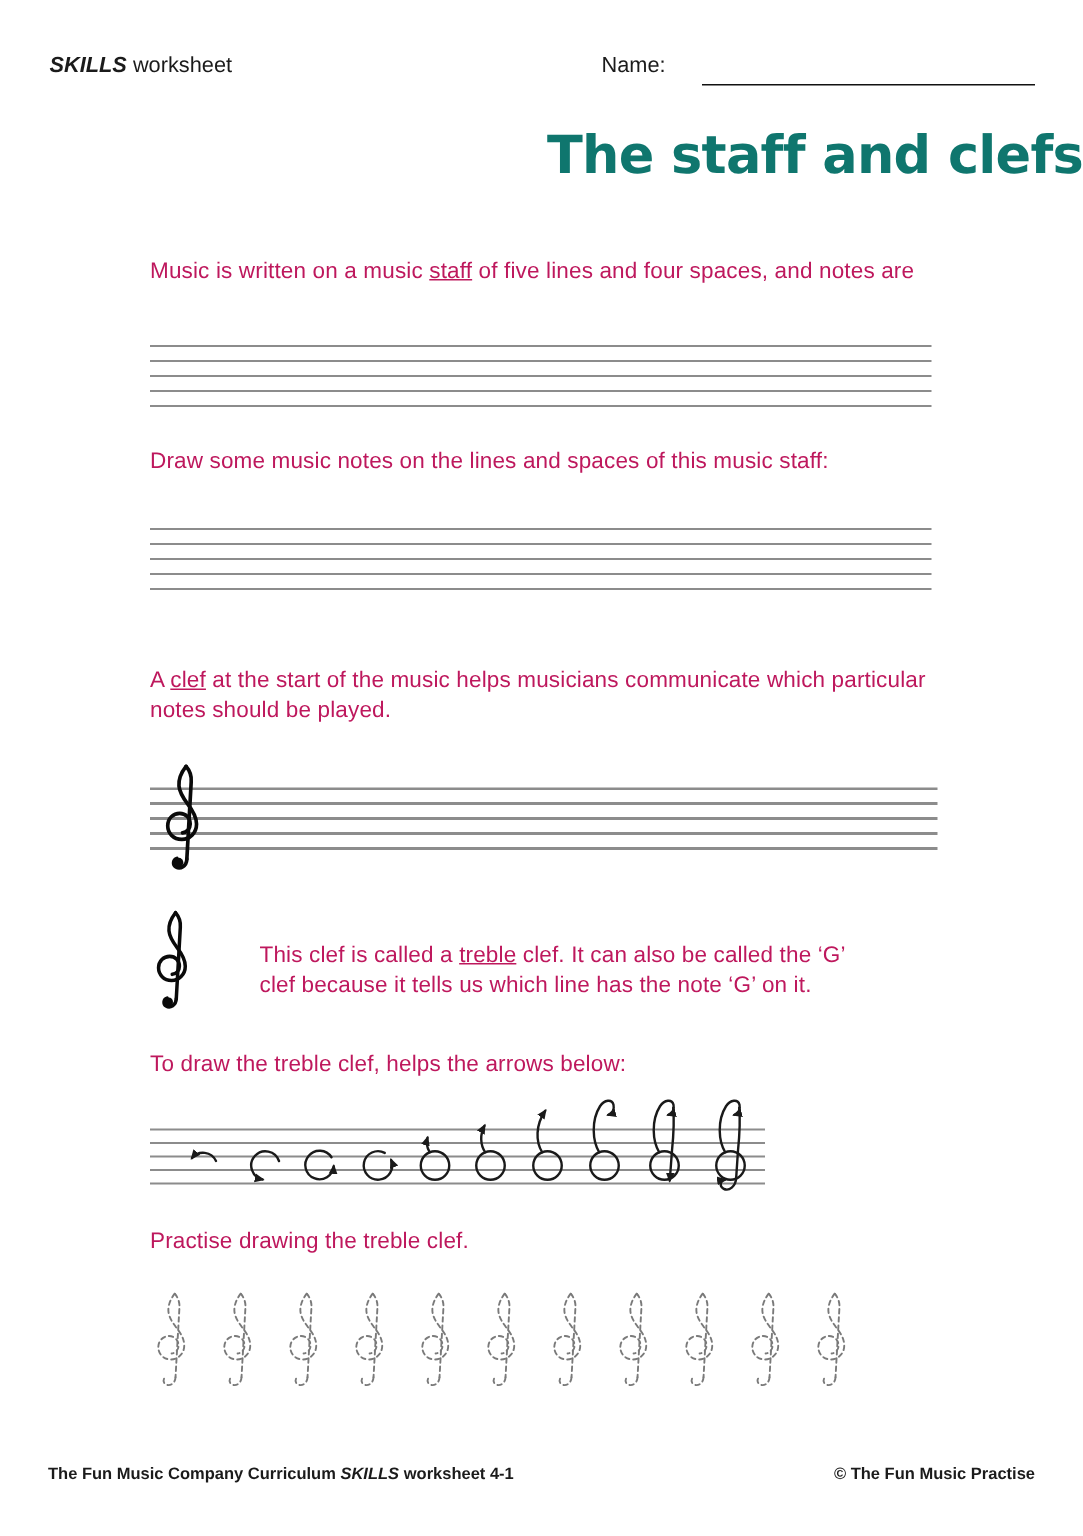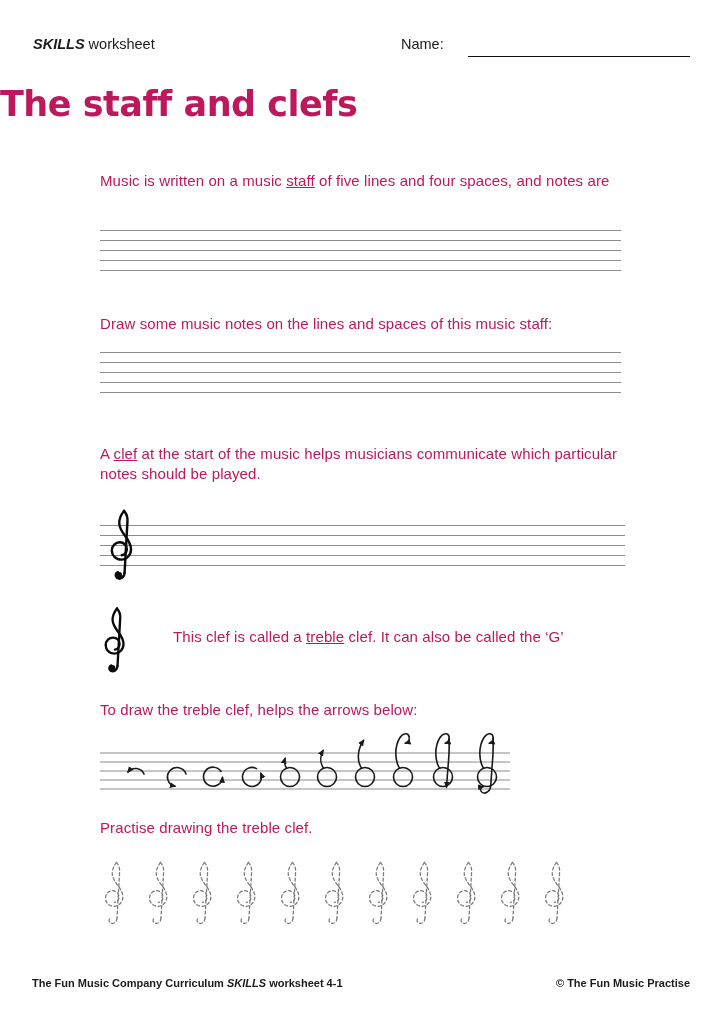--- a/index.html
+++ b/index.html
@@ -8,23 +8,23 @@
     font-family:"Liberation Sans",sans-serif;color:#1b1b1b;overflow:hidden;
   }
   .abs{position:absolute;}
   
   .hdr{font-size:14.5px;}
   .bi{font-weight:bold;font-style:italic;}
   .it{font-style:italic;}
   .name-line{border-bottom:1.6px solid #111;height:17px;width:222px;}
   
   .title{
-    left:0;right:0;top:84px;text-align:left;
+    left:0;right:0;top:84px;text-align:right;
     font-family:"DejaVu Sans",sans-serif;font-weight:800;font-size:35px;
-    letter-spacing:-0.5px;color:#be185d;
+    letter-spacing:-0.5px;color:#0f766e;
   }
   
   .para{font-size:15px;line-height:19.5px;color:#be185d;letter-spacing:0.1px;}
   .u{text-decoration:underline;}
   
   .staff{
     height:42px;
     background-image:repeating-linear-gradient(to bottom,#8c8c8c 0 1.4px,transparent 1.4px 10px);
   }
   .practice-row{display:flex;gap:17px;align-items:flex-start;}
@@ -54,41 +54,42 @@
 <div class="abs name-line" style="left:468px;top:39px"></div>
 
 <div class="abs title">The staff and clefs</div>
 
 <div class="abs para" style="left:100px;top:171px;width:545px">
   <span>Music is written on a music </span><span class="u">staff</span><span> of five lines and four spaces, and notes are</span><br>
 </div>
 
 <div class="abs staff" style="left:100px;top:230px;width:521px"></div>
 
-<div class="abs para" style="left:100px;top:314px;width:545px">Draw some music notes on the lines and spaces of this music staff:</div>
+<div class="abs para" style="left:100px;top:298px;width:545px">Draw some music notes on the lines and spaces of this music staff:</div>
 
 <div class="abs staff" style="left:100px;top:352px;width:521px"></div>
 
 <div class="abs para" style="left:100px;top:444px;width:545px">
   <span>A </span><span class="u">clef</span><span> at the start of the music helps musicians communicate which particular</span><br>
   <span>notes should be played.</span>
 </div>
 
 <div class="abs staff" style="left:100px;top:525px;width:525px"></div>
 <svg class="abs" style="left:109px;top:507px;color:#0a0a0a;stroke-width:2.6" width="30" height="79" viewBox="0 0 32 84">
   <use href="#tclef-body"></use>
   <circle cx="10.8" cy="72.4" r="3.3" fill="currentColor" stroke="none"></circle>
 </svg>
 
 <svg class="abs" style="left:103px;top:605px;color:#0a0a0a;stroke-width:2.7" width="28" height="73" viewBox="0 0 32 84">
   <use href="#tclef-body"></use>
   <circle cx="10.8" cy="72.4" r="3.3" fill="currentColor" stroke="none"></circle>
 </svg>
 <div class="abs para" style="left:173px;top:627px;width:480px">
   <span>This clef is called a </span><span class="u">treble</span><span> clef. It can also be called the ‘G’</span><br>
+  <span>clef because it tells us which line has the note ‘G’ on it.</span>
 </div>
 
 <div class="abs para" style="left:100px;top:700px;width:545px">To draw the treble clef, helps the arrows below:</div>
 
 <svg class="abs" style="left:100px;top:726px" width="412" height="92" viewBox="0 0 412 92">
   <g stroke="#8c8c8c" stroke-width="1.2">
     <line x1="0" y1="27" x2="410" y2="27"></line>
     <line x1="0" y1="36" x2="410" y2="36"></line>
     <line x1="0" y1="45" x2="410" y2="45"></line>
     <line x1="0" y1="54" x2="410" y2="54"></line>

